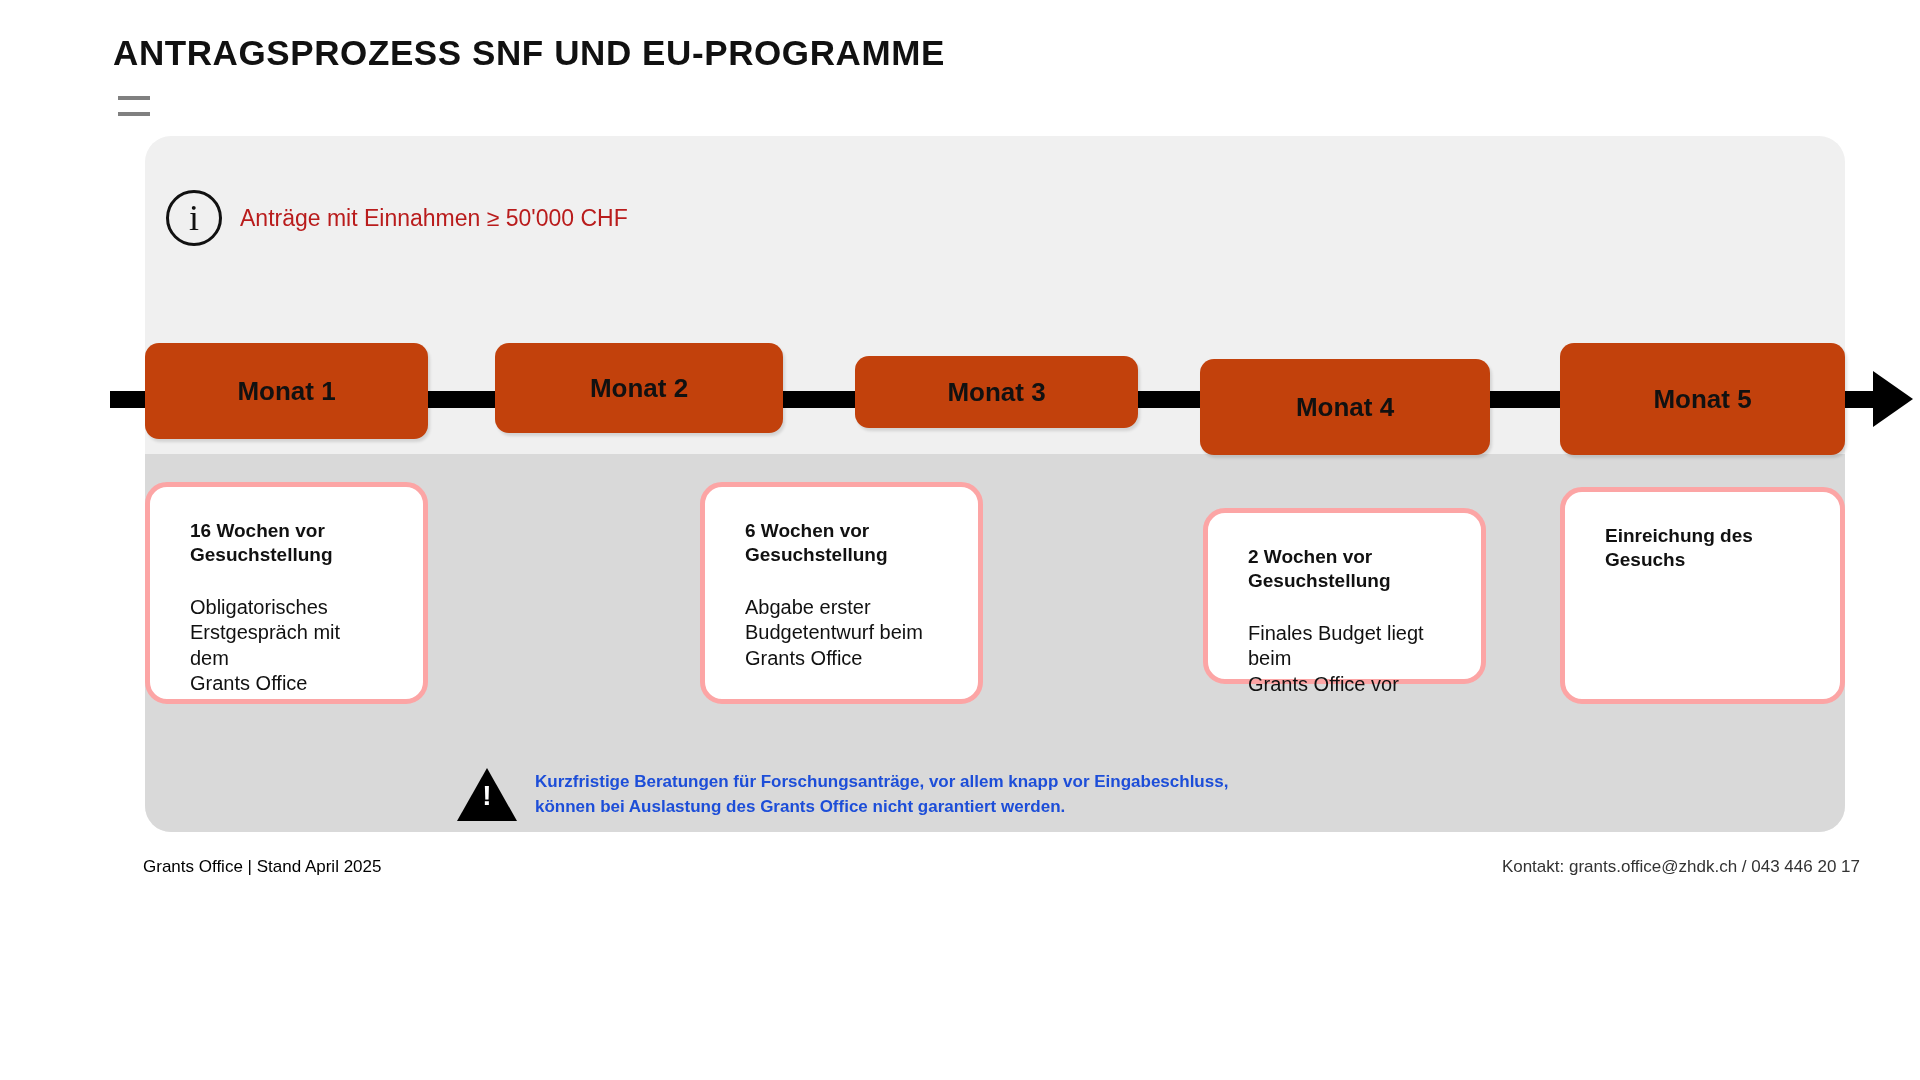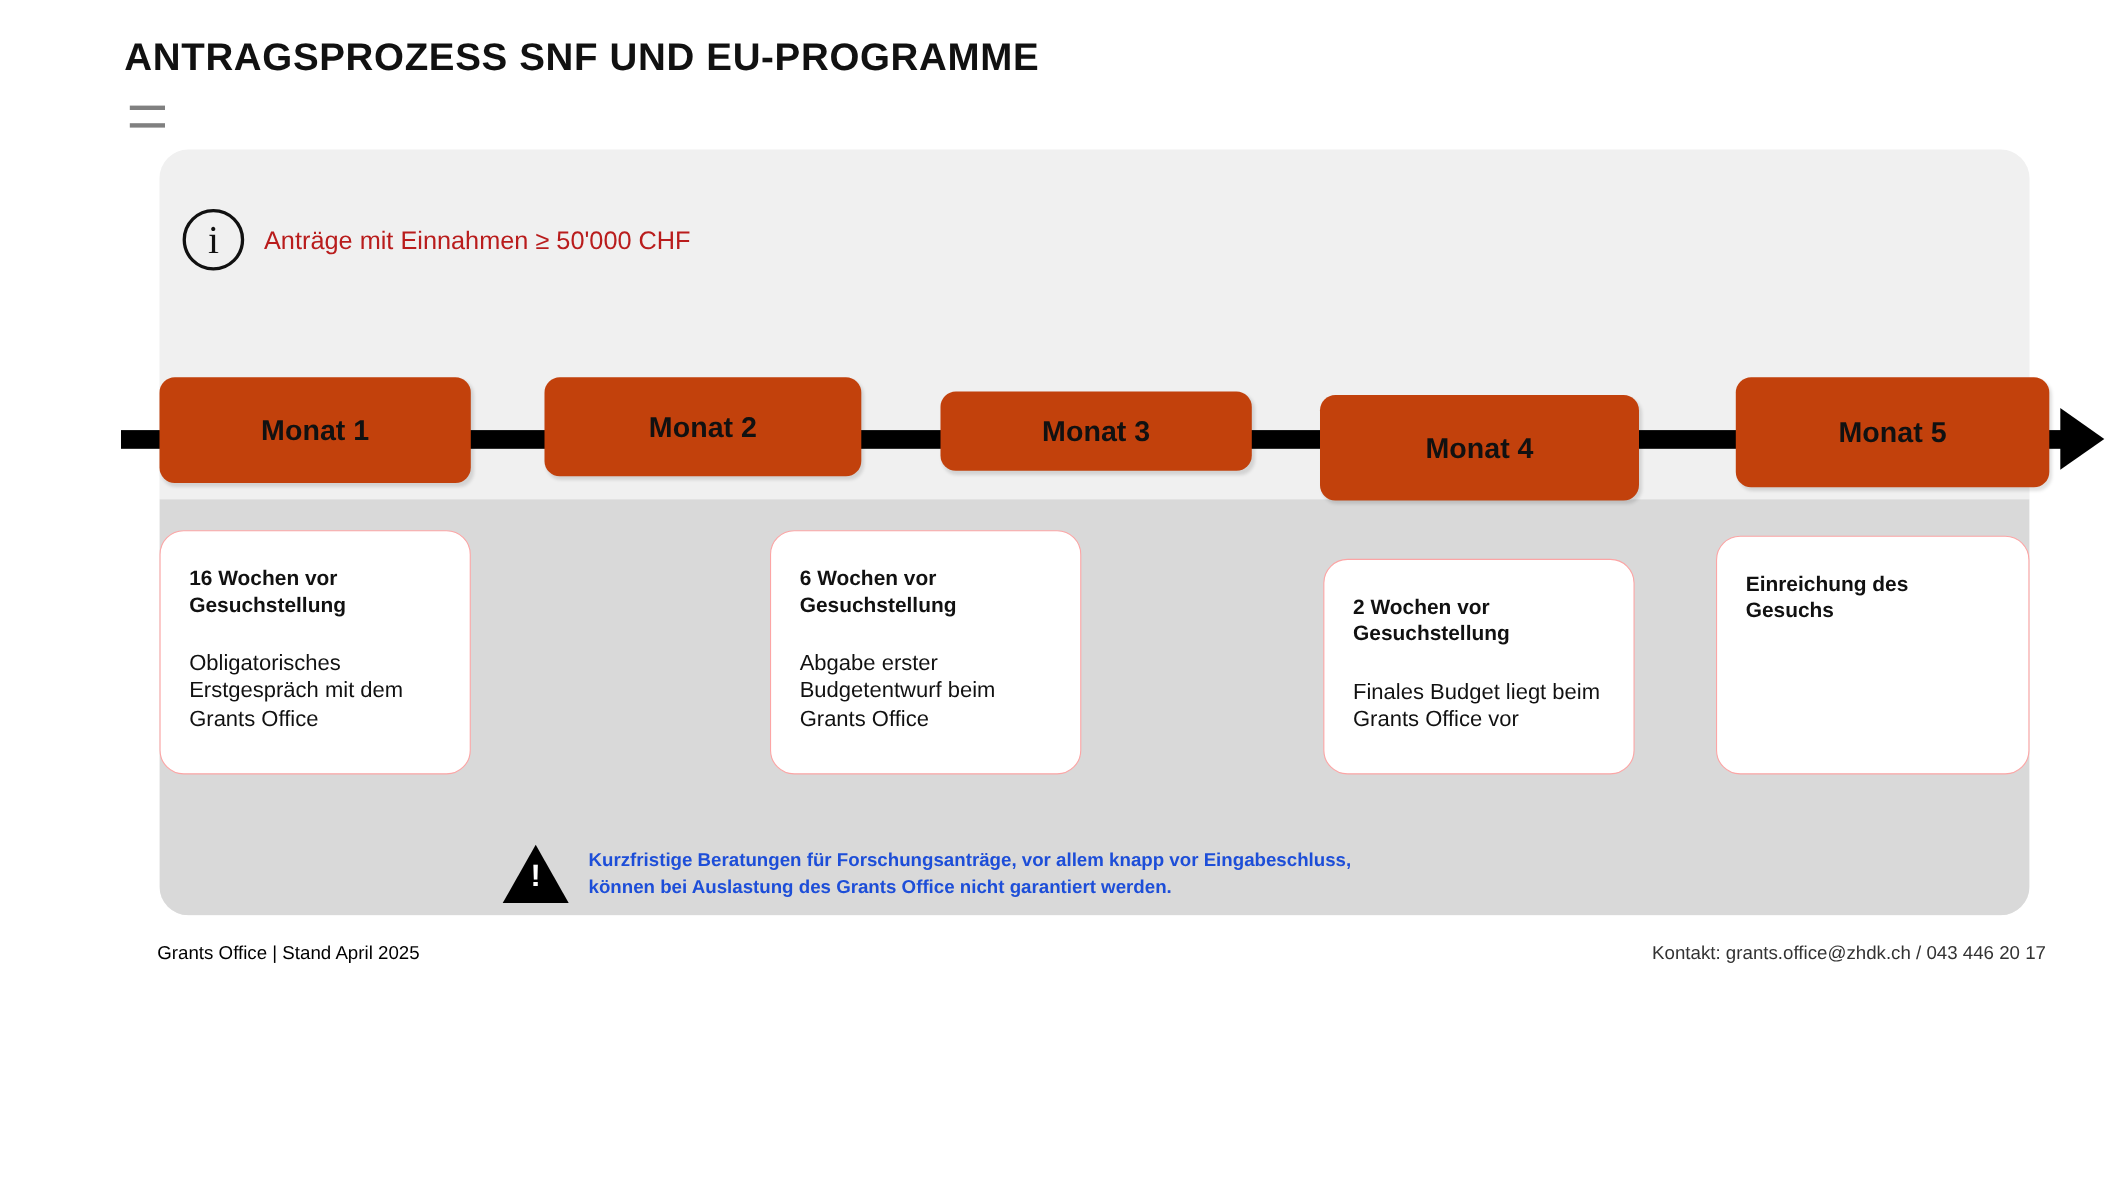--- a/index.html
+++ b/index.html
@@ -119,24 +119,24 @@
     color: #111111;
     font-size: 26px;
     font-weight: bold;
     box-shadow: 2px 3px 3px rgba(0,0,0,0.12);
   }
 
   
   .detail-card {
     position: absolute;
     background: #ffffff;
-    border: 1px solid #fca5a5;
+    border: 5px solid #fca5a5;
     border-radius: 22px;
     box-sizing: border-box;
-    padding: 32px 26px;
+    padding: 32px 40px;
   }
   .card-heading {
     font-size: 19px;
     font-weight: bold;
     color: #111111;
     line-height: 1.28;
     white-space: pre-line;
   }
   .card-body {
     margin-top: 27px;
@@ -229,41 +229,41 @@
     </div>
     <div class="month-box" style="left: 495px; top: 343px; width: 288px; height: 90px;">
       <span>Monat 2</span>
     </div>
     <div class="month-box" style="left: 855px; top: 343px; width: 283px; height: 72px; margin-top: 13px;">
       <span>Monat 3</span>
     </div>
     <div class="month-box" style="left: 1200px; top: 359px; width: 290px; height: 96px;">
       <span>Monat 4</span>
     </div>
-    <div class="month-box" style="left: 1560px; top: 343px; width: 285px; height: 100px; margin-left: 18px;">
+    <div class="month-box" style="left: 1560px; top: 343px; width: 285px; height: 112px;">
       <span>Monat 5</span>
     </div>
   </div>
 
 <div id="cards-host">
     <div class="detail-card" style="left: 145px; top: 482px; width: 283px; height: 222px;">
       <div class="card-heading">16 Wochen vor
 Gesuchstellung</div>
       <div class="card-body">Obligatorisches
 Erstgespräch mit dem
 Grants Office</div>
     </div>
     <div class="detail-card" style="left: 700px; top: 482px; width: 283px; height: 222px;">
       <div class="card-heading">6 Wochen vor
 Gesuchstellung</div>
       <div class="card-body">Abgabe erster
 Budgetentwurf beim
 Grants Office</div>
     </div>
-    <div class="detail-card" style="left: 1203px; top: 508px; width: 283px; height: 196px;">
+    <div class="detail-card" style="left: 1203px; top: 508px; width: 283px; height: 176px;">
       <div class="card-heading">2 Wochen vor
 Gesuchstellung</div>
       <div class="card-body">Finales Budget liegt beim
 Grants Office vor</div>
     </div>
     <div class="detail-card" style="left: 1560px; top: 487px; width: 285px; height: 217px;">
       <div class="card-heading">Einreichung des
 Gesuchs</div>
     </div>
   </div>

